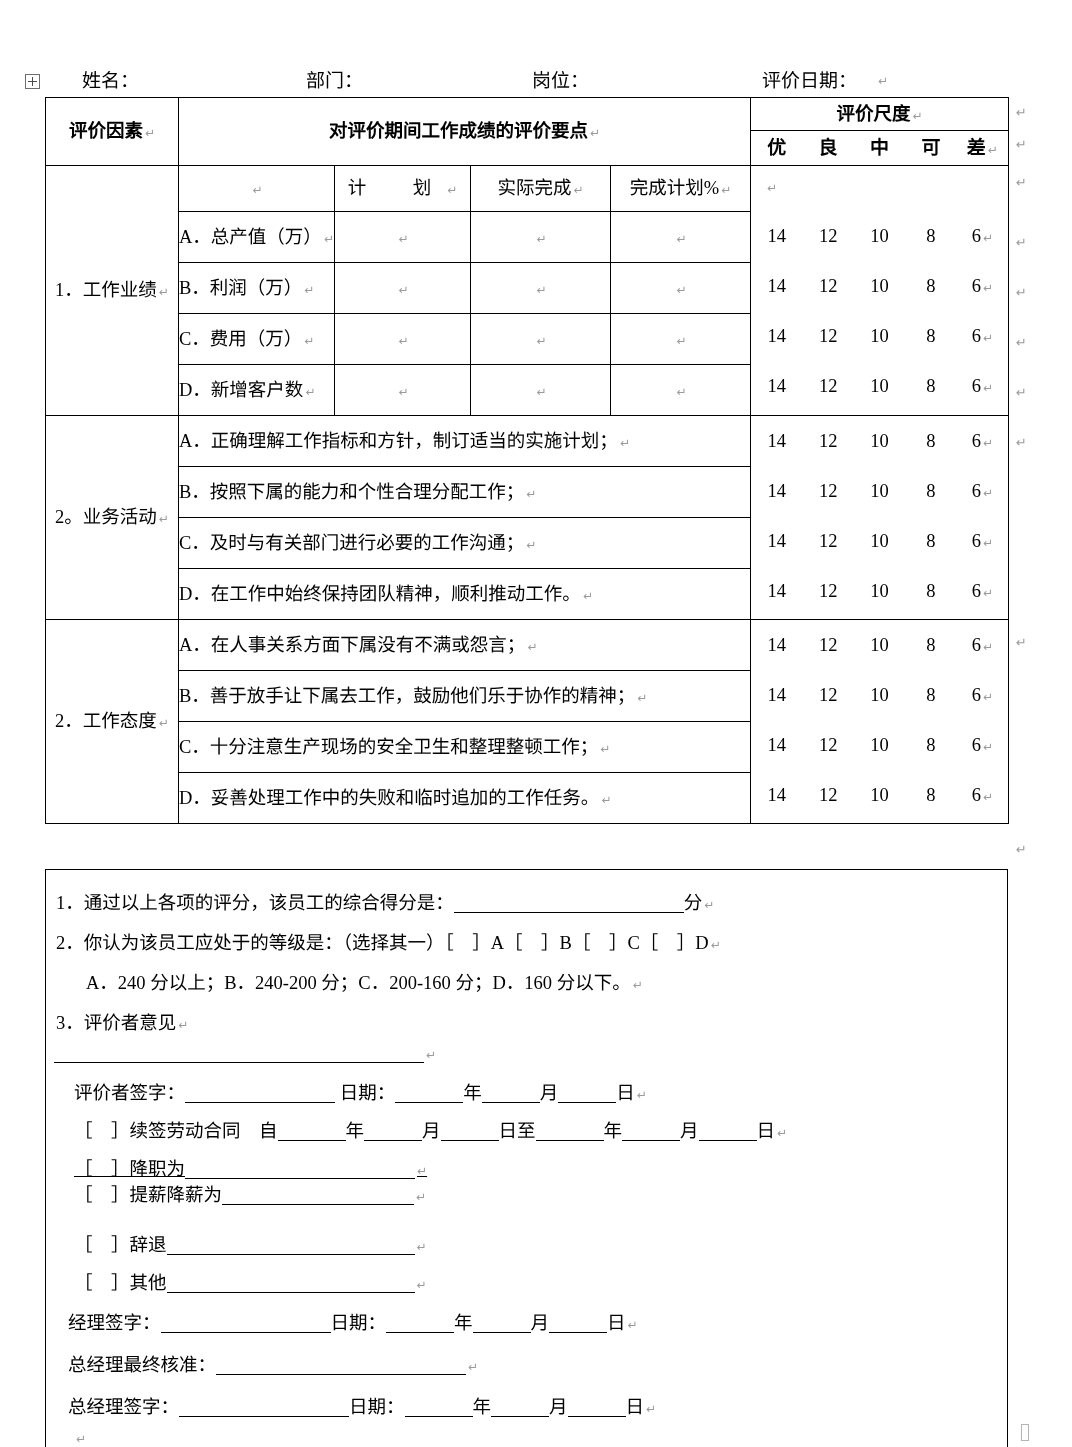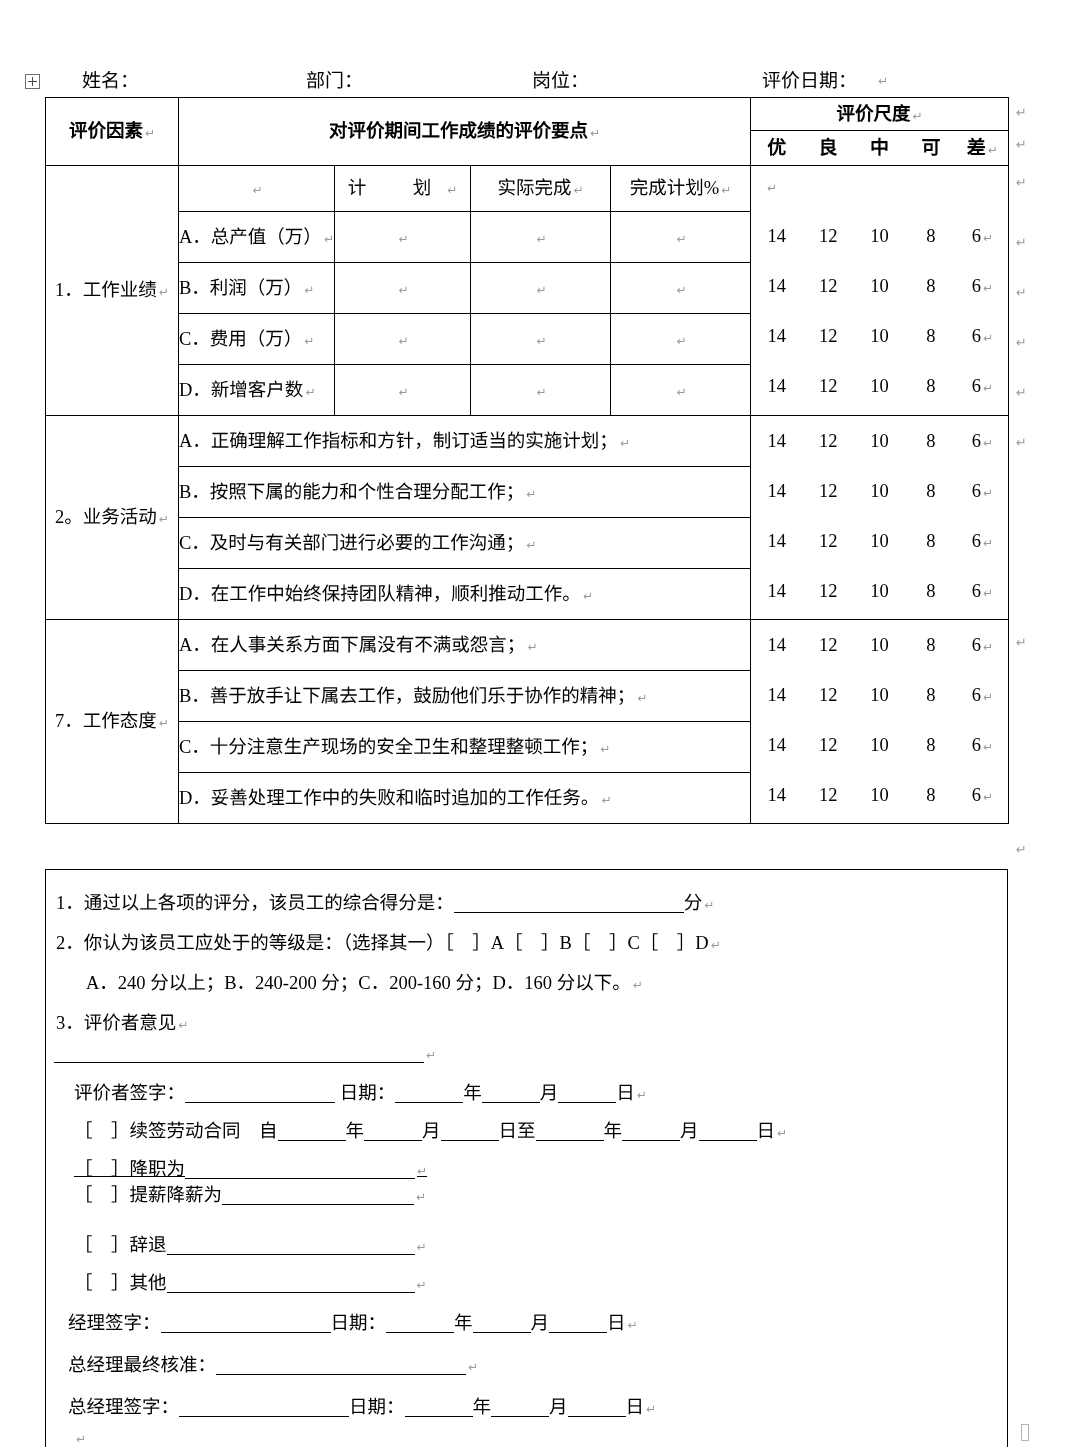--- a/index.html
+++ b/index.html
@@ -366,21 +366,21 @@
         <td colspan="4" class="point-cell"><span>B．按照下属的能力和个性合理分配工作；</span><span class="pilcrow">↵</span></td>
       </tr>
       <tr class="r-act">
         <td colspan="4" class="point-cell"><span>C．及时与有关部门进行必要的工作沟通；</span><span class="pilcrow">↵</span></td>
       </tr>
       <tr class="r-act">
         <td colspan="4" class="point-cell"><span>D．在工作中始终保持团队精神，顺利推动工作。</span><span class="pilcrow">↵</span></td>
       </tr>
 
       <tr class="r-act">
-        <td rowspan="4" class="factor-cell"><span>7．工作态度</span><span class="pilcrow">↵</span></td>
+        <td rowspan="4" class="factor-cell"><span>2．工作态度</span><span class="pilcrow">↵</span></td>
         <td colspan="4" class="point-cell"><span>A．在人事关系方面下属没有不满或怨言；</span><span class="pilcrow">↵</span></td>
         <td rowspan="4" class="scale-cell" style="vertical-align:top;">
           <div class="scale-nums" style="height:50px;align-items:center;">
             <span>14</span>
             <span>12</span>
             <span>10</span>
             <span>8</span>
             <span><span>6</span><span class="pilcrow">↵</span></span>
           </div>
           <div class="scale-nums" style="height:50px;align-items:center;">

